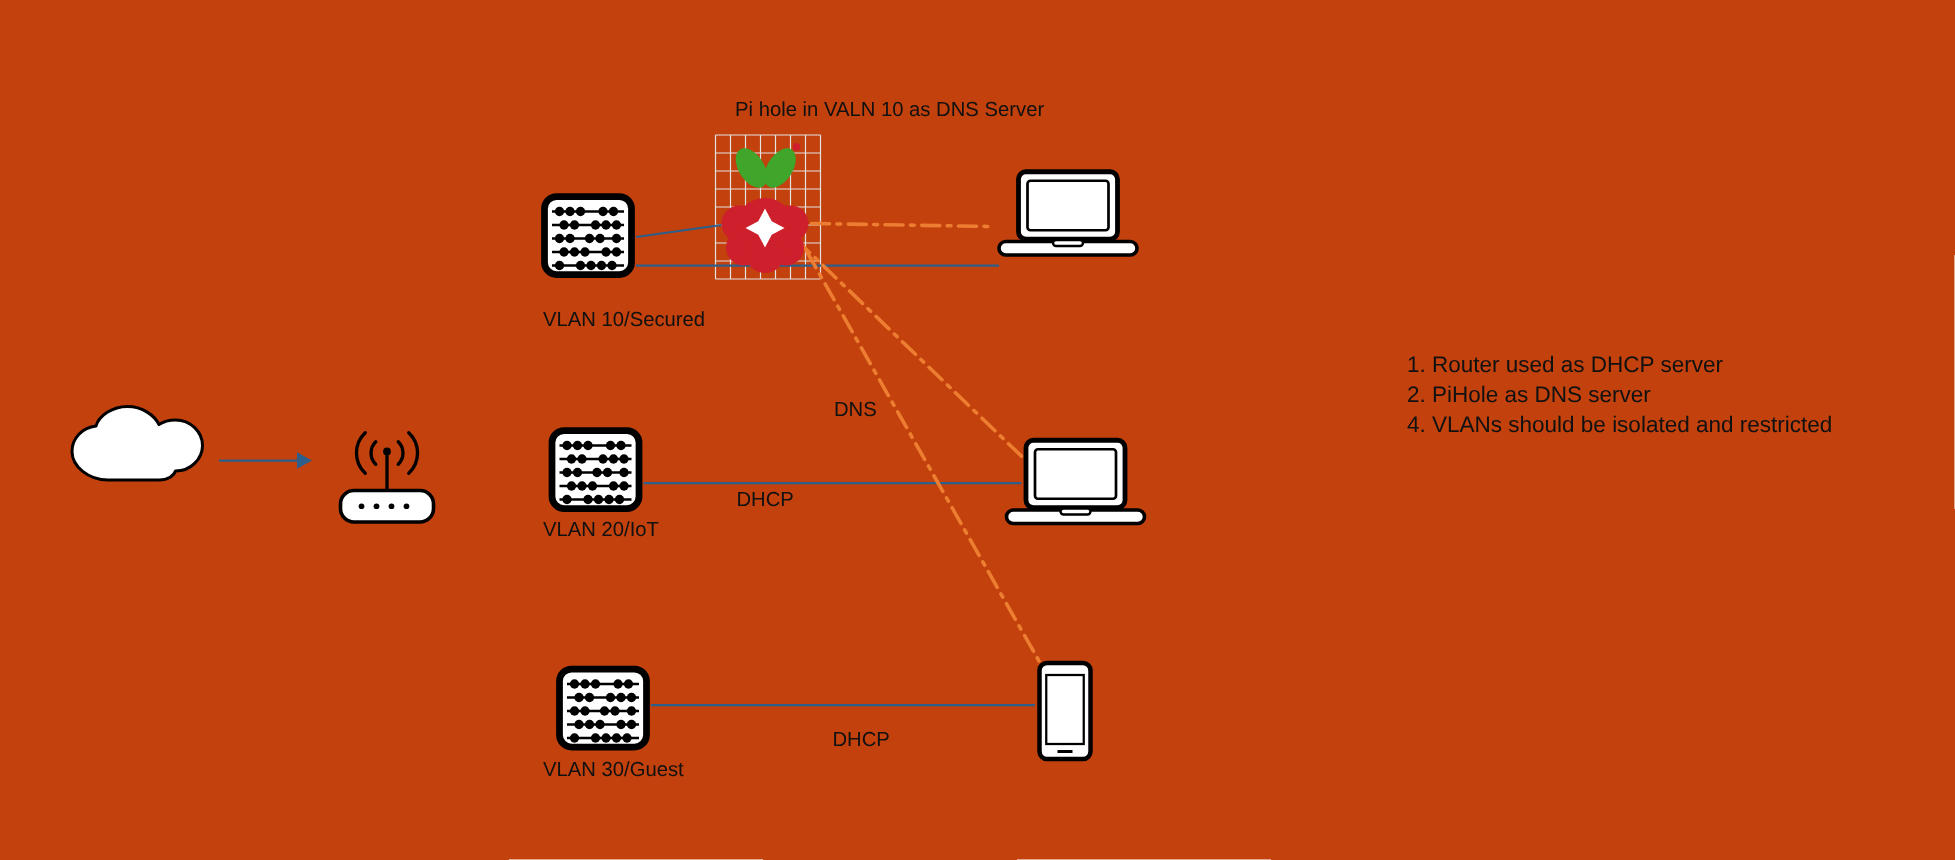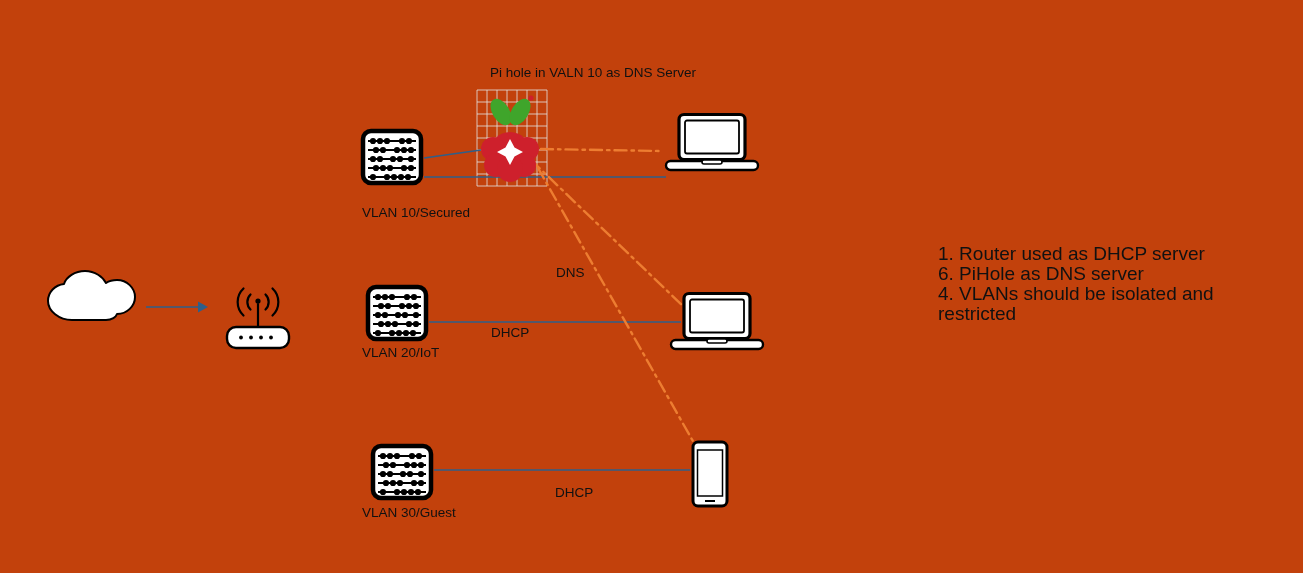--- a/index.html
+++ b/index.html
@@ -36,23 +36,23 @@
     stroke-linecap: round;
   }
   .grid-lines {
     stroke: #e3e3e3;
     stroke-width: 0.8;
     fill: none;
   }
   .notes {
     position: absolute;
     left: 938px;
-    top: 244px;
+    top: 234px;
     width: 330px;
-    font-size: 19px;
+    font-size: 15px;
     line-height: 20px;
     color: #111111;
   }
 </style>
 </head>
 <body>
 
 <div class="canvas">
 
   <svg class="diagram-svg" width="1303" height="573" viewBox="0 0 1303 573" xmlns="http://www.w3.org/2000/svg">
@@ -178,17 +178,17 @@
     <text x="362" y="217">VLAN 10/Secured</text>
     <text x="362" y="357">VLAN 20/IoT</text>
     <text x="362" y="517">VLAN 30/Guest</text>
     <text x="556" y="277">DNS</text>
     <text x="491" y="337">DHCP</text>
     <text x="555" y="497">DHCP</text>
   </svg>
 
   <div class="notes">
     <div>1. Router used as DHCP server</div>
-    <div>6. PiHole as DNS server</div>
+    <div>2. PiHole as DNS server</div>
     <div>4. VLANs should be isolated and restricted</div>
   </div>
 
 </div>
 
 </body></html>

